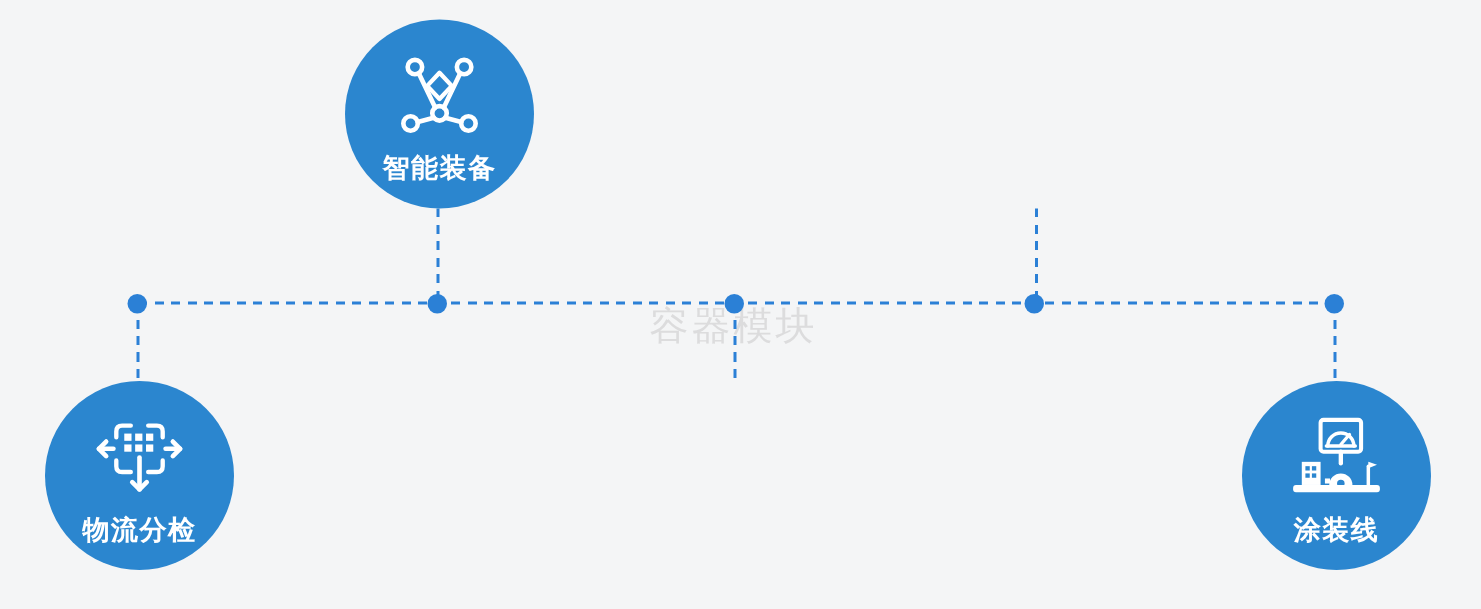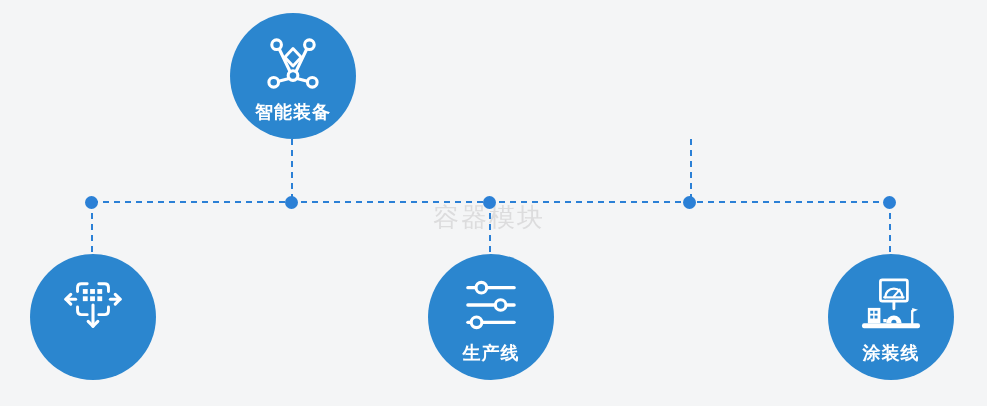--- a/index.html
+++ b/index.html
@@ -108,35 +108,23 @@
         <rect class="wf" x="29" y="21" width="5" height="5"></rect>
         <rect class="wf" x="36.5" y="21" width="5" height="5"></rect>
         <line class="ln" stroke-width="3.2" x1="14" y1="24" x2="4" y2="24"></line>
         <polyline class="ln" stroke-width="3.2" points="9,19 4,24 9,29"></polyline>
         <line class="ln" stroke-width="3.2" x1="50" y1="24" x2="60" y2="24"></line>
         <polyline class="ln" stroke-width="3.2" points="55,19 60,24 55,29"></polyline>
         <line class="ln" stroke-width="3.2" x1="32" y1="30" x2="32" y2="52"></line>
         <polyline class="ln" stroke-width="3.2" points="27,47 32,52 37,47"></polyline>
       </svg>
     </span>
+    <span class="label">物流分检</span>
   </div>
 
-  <div class="node" style="left:428px;top:254px;">
-    <span class="icon">
-      <svg width="62" height="54" viewBox="0 0 64 56">
-        <line class="ln" stroke-width="3.4" x1="8" y1="10" x2="56" y2="10"></line>
-        <circle class="kf" stroke-width="3.2" cx="22" cy="10" r="5.5"></circle>
-        <line class="ln" stroke-width="3.4" x1="8" y1="28" x2="56" y2="28"></line>
-        <circle class="kf" stroke-width="3.2" cx="42" cy="28" r="5.5"></circle>
-        <line class="ln" stroke-width="3.4" x1="8" y1="46" x2="56" y2="46"></line>
-        <circle class="kf" stroke-width="3.2" cx="17" cy="46" r="5.5"></circle>
-      </svg>
-    </span>
-    <span class="label">生产线</span>
-  </div>
 
   <div class="node" style="left:828px;top:254px;align-items:center;">
     <span class="icon">
       <svg width="70" height="54" viewBox="0 0 72 56">
         <rect class="ln" stroke-width="2.8" x="25" y="2" width="28" height="22" rx="2"></rect>
         <path class="ln" stroke-width="2.4" d="M30,20 A9,9 0 0 1 48,20"></path>
         <line class="ln" stroke-width="2.4" x1="29" y1="20" x2="49" y2="20"></line>
         <line class="ln" stroke-width="2.2" x1="39" y1="19" x2="45" y2="12"></line>
         <line class="ln" stroke-width="3" x1="39" y1="24" x2="39" y2="32"></line>
         <rect class="wf" x="12" y="31" width="13" height="16"></rect>

